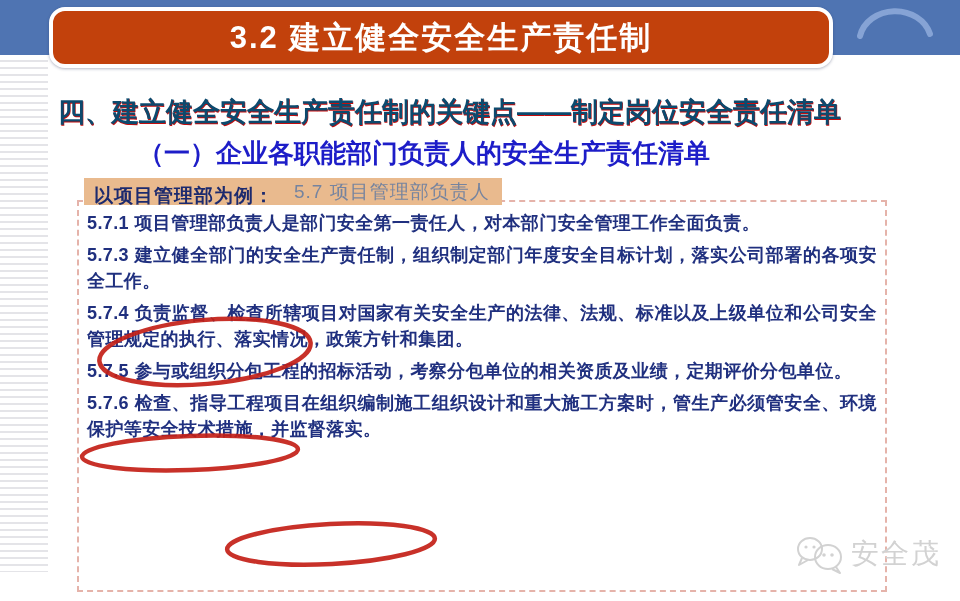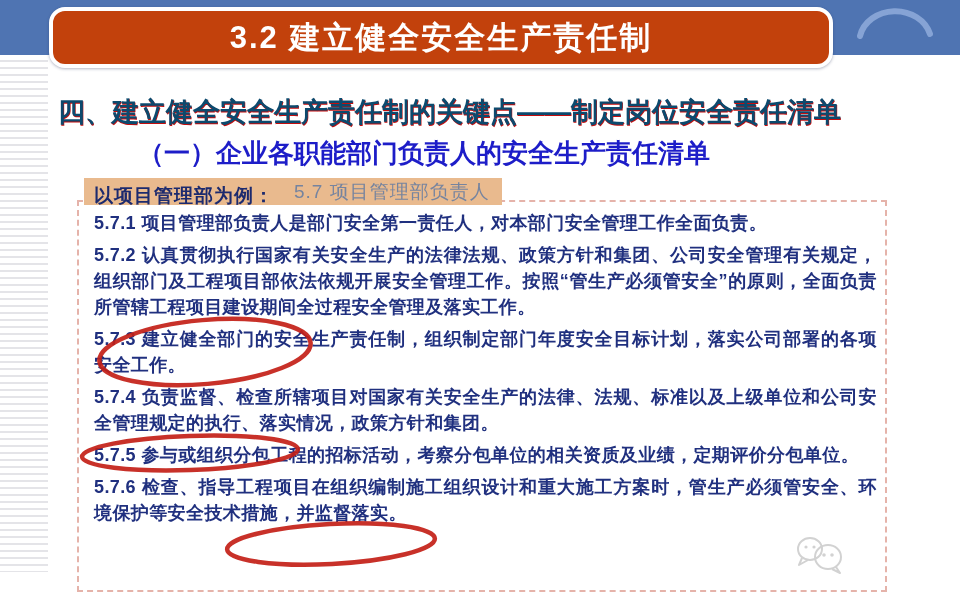--- a/index.html
+++ b/index.html
@@ -72,21 +72,21 @@
   }
   
   .content-box{
     position:absolute;left:77px;top:200px;width:810px;height:392px;
     border:2px dashed #e5b3aa;
     box-sizing:border-box;
     padding:8px 8px 0 8px;
     z-index:2;
   }
   .content-box p.item{
-    margin:0 0 6px 7px;
+    margin:0 0 6px 0;
     font-size:18px;line-height:26px;font-weight:700;
     color:#20307f;
     letter-spacing:0.4px;
     text-align:justify;
   }
   .content-box p.item .no{white-space:nowrap;}
   
   .circles-overlay{
     position:absolute;left:0;top:0;width:960px;height:601px;
     z-index:4;pointer-events:none;
@@ -124,21 +124,20 @@
   <div class="heading-blue">（一）企业各职能部门负责人的安全生产责任清单</div>
 
   <div class="example-label">
     <span class="bold-part">以项目管理部为例：</span>
     <span class="rest-part">5.7 项目管理部负责人</span>
   </div>
 
   <div class="content-box">
     <p class="item"><span class="no">5.7.1</span> <span class="txt">项目管理部负责人是部门安全第一责任人，对本部门安全管理工作全面负责。</span></p>
 
-    <p class="item"><span class="no">5.7.2</span> <span class="txt">认真贯彻执行国家有关安全生产的法律法规、政策方针和集团、公司安全管理有关规定，组织部门及工程项目部依法依规开展安全管理工作。按照“管生产必须管安全”的原则，全面负责所管辖工程项目建设期间全过程安全管理及落实工作。</span></p>
 
     <p class="item"><span class="no">5.7.3</span> <span class="txt">建立健全部门的安全生产责任制，组织制定部门年度安全目标计划，落实公司部署的各项安全工作。</span></p>
 
     <p class="item"><span class="no">5.7.4</span> <span class="txt">负责监督、检查所辖项目对国家有关安全生产的法律、法规、标准以及上级单位和公司安全管理规定的执行、落实情况，政策方针和集团。</span></p>
 
     <p class="item"><span class="no">5.7.5</span> <span class="txt">参与或组织分包工程的招标活动，考察分包单位的相关资质及业绩，定期评价分包单位。</span></p>
 
     <p class="item"><span class="no">5.7.6</span> <span class="txt">检查、指导工程项目在组织编制施工组织设计和重大施工方案时，管生产必须管安全、环境保护等安全技术措施，并监督落实。</span></p>
 
 
@@ -158,15 +157,16 @@
         <ellipse cx="34" cy="23" rx="13" ry="12"></ellipse>
         <path d="M42 33 L46 39 L38 35" stroke-linejoin="round"></path>
       </g>
       <g fill="#d2d2d2">
         <circle cx="12" cy="13" r="1.6"></circle>
         <circle cx="20" cy="13" r="1.6"></circle>
         <circle cx="30" cy="21" r="1.8"></circle>
         <circle cx="38" cy="21" r="1.8"></circle>
       </g>
     </svg>
+    <span class="wm-text">安全茂</span>
   </div>
 
 </div>
 
 </body></html>

